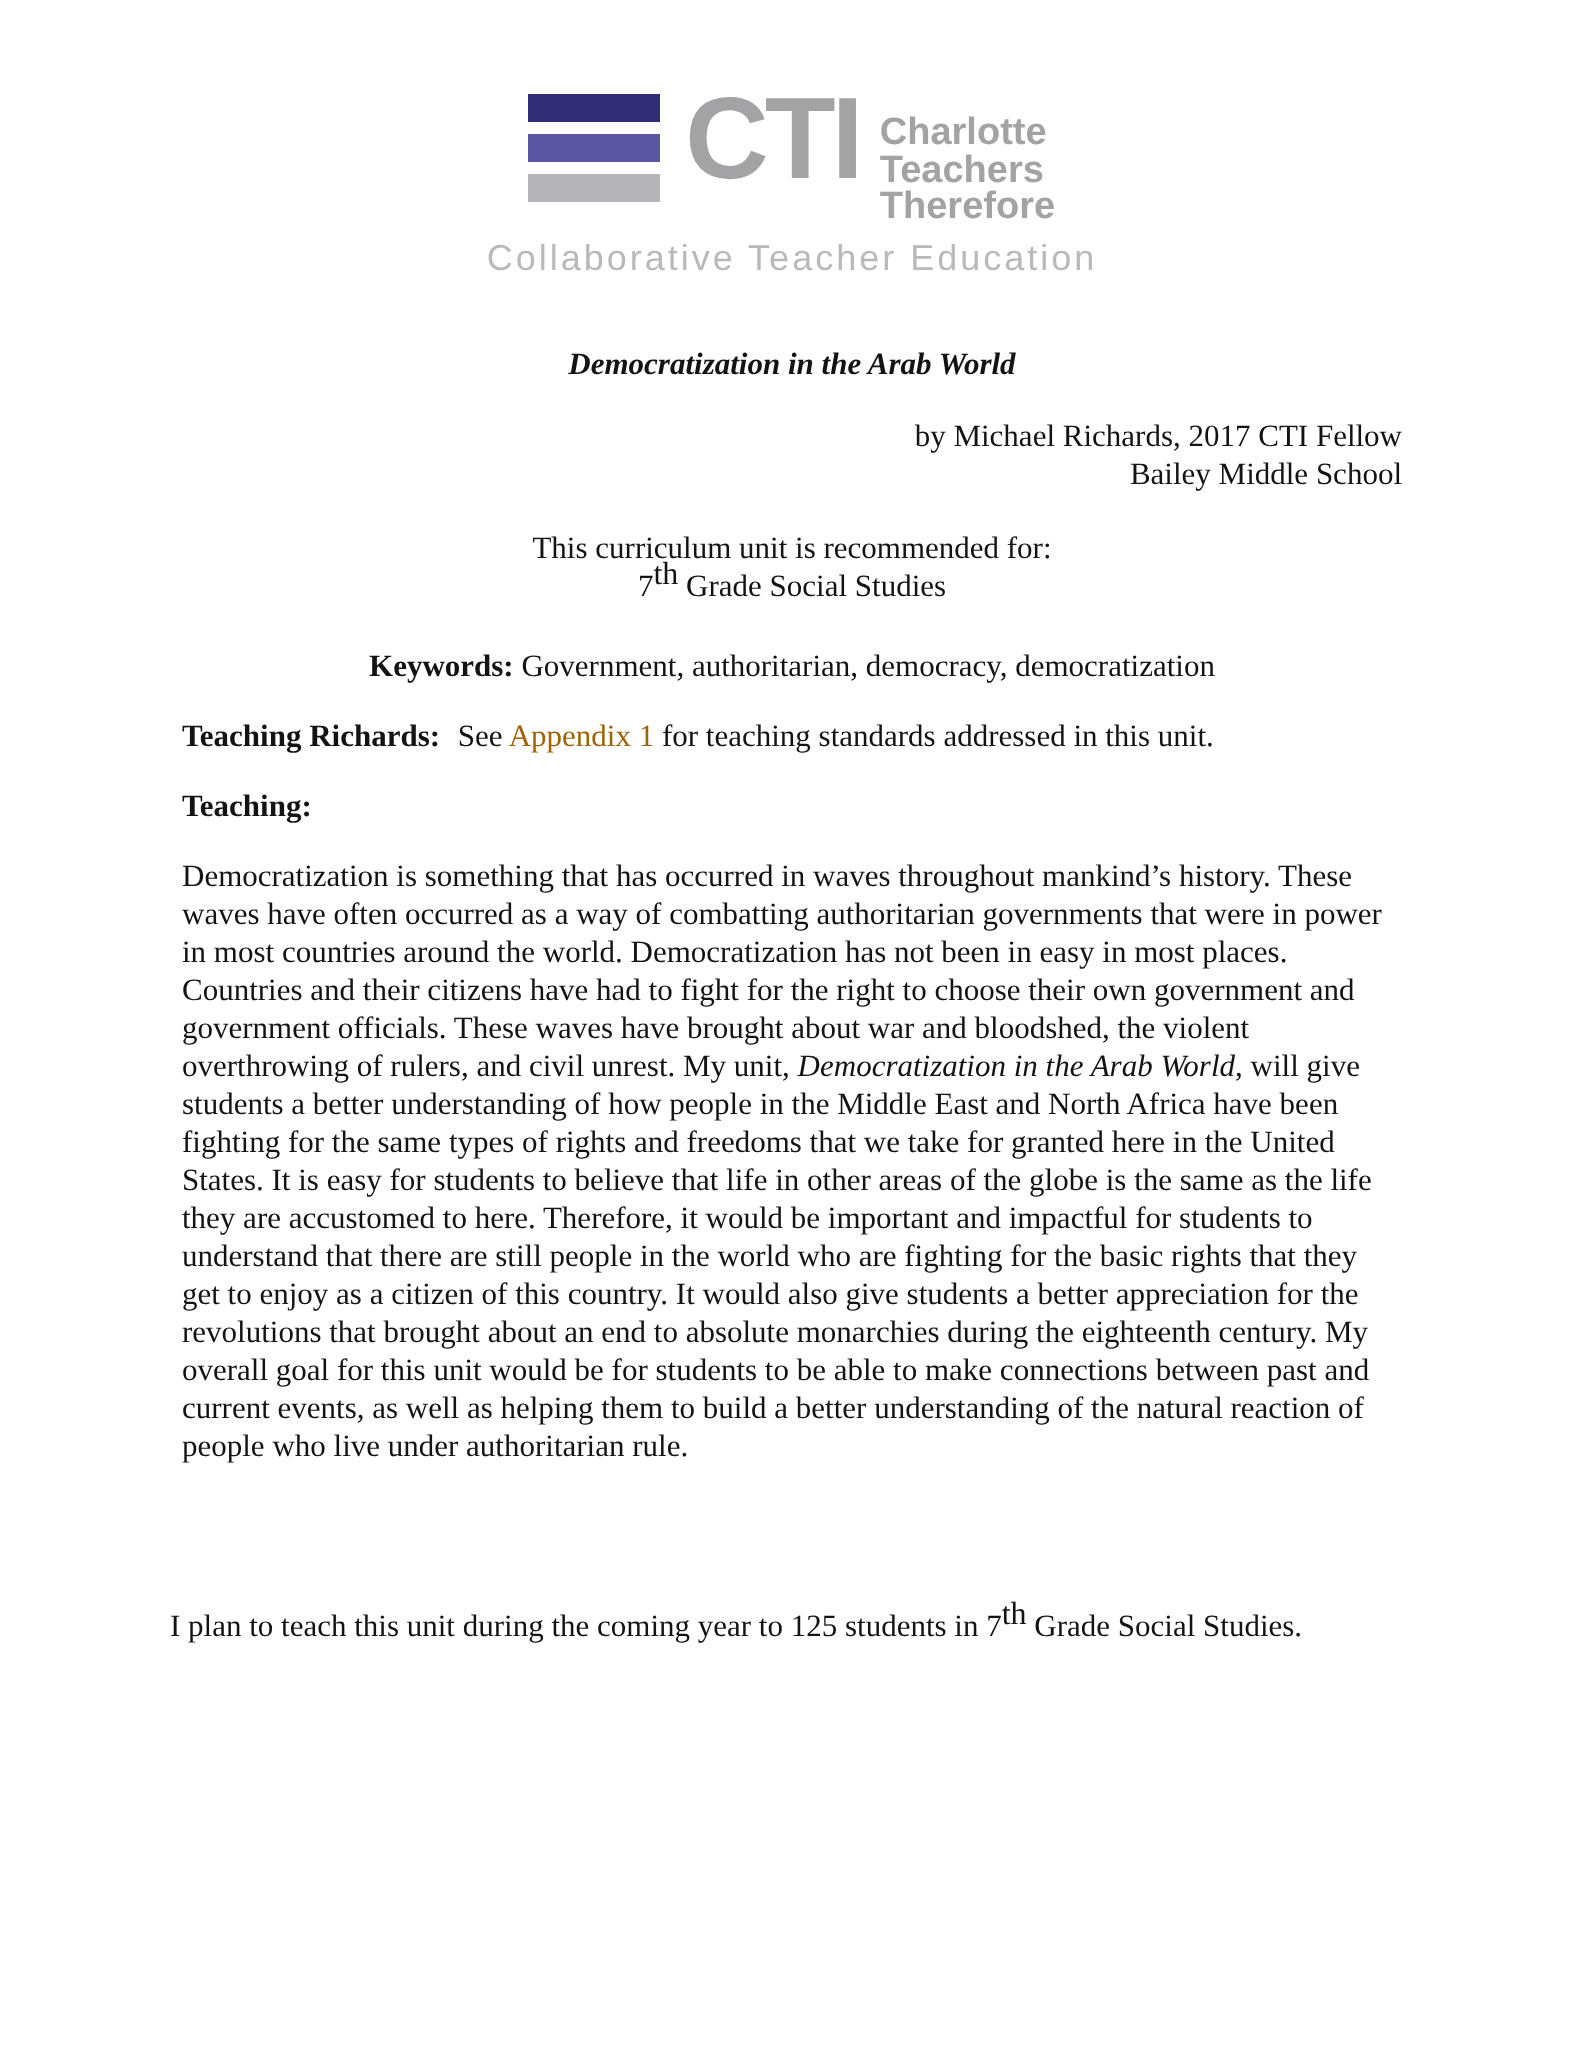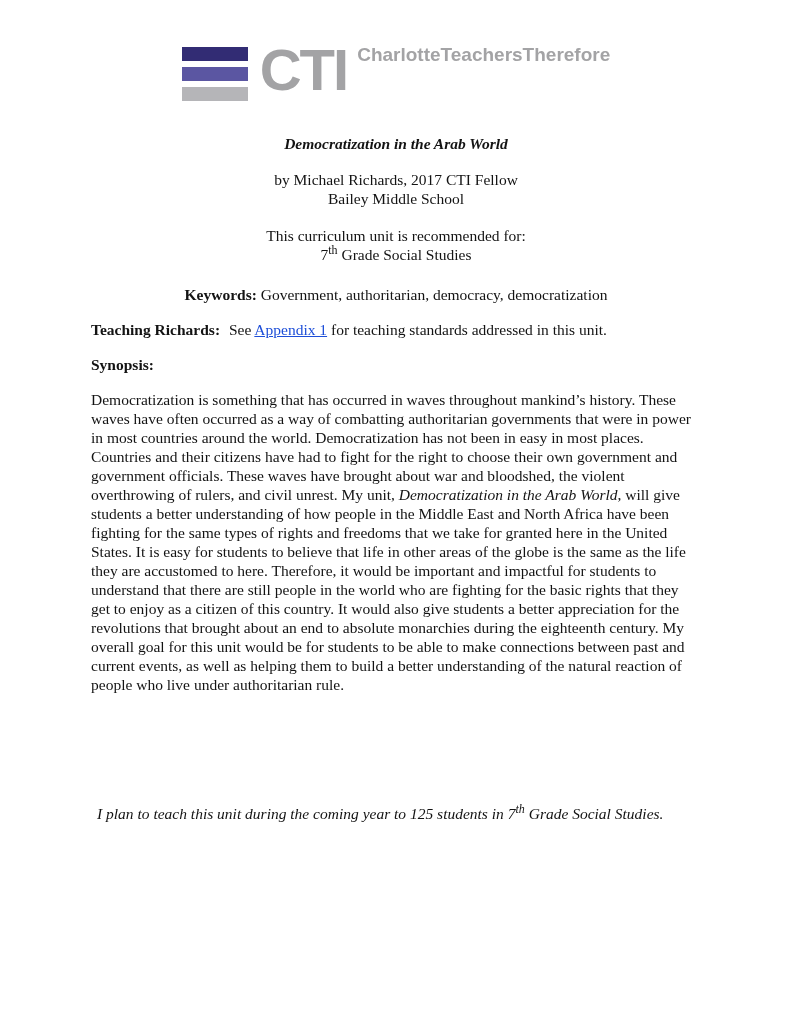--- a/index.html
+++ b/index.html
@@ -52,27 +52,27 @@
     font-family: "Liberation Sans", sans-serif;
     font-weight: 700;
     font-size: 58px;
     line-height: 52px;
     letter-spacing: -2px;
     color: #a3a3a5;
     margin: 0 10px 0 12px;
   }
   .logo-name {
     display: flex;
-    flex-direction: row;
+    flex-direction: column;
     font-family: "Liberation Sans", sans-serif;
     font-weight: 700;
     font-size: 19px;
     line-height: 18.5px;
     color: #a3a3a5;
-    margin-top: 2px;
+    margin-top: 14px;
   }
   .logo-tagline {
     font-family: "Liberation Sans", sans-serif;
     font-weight: 400;
     font-size: 18px;
     letter-spacing: 1.5px;
     color: #b9b9bb;
     margin-top: 5px;
   }
 
@@ -81,66 +81,65 @@
   .doc-title {
     margin-top: 34px;
     font-size: 15.5px;
     font-weight: 700;
     font-style: italic;
   }
   .byline-block {
     margin-top: 17px;
     font-size: 15.5px;
     line-height: 19px;
+    text-align: right;
   }
   .recommended-block {
     margin-top: 18px;
     font-size: 15.5px;
     line-height: 19px;
   }
   sup {
-    font-size: 12px;
+    font-size: 16px;
     vertical-align: super;
     line-height: 0;
   }
 
   
   .meta-line {
     font-size: 15.5px;
     line-height: 19px;
   }
   .keywords-line   { margin-top: 21px; text-align: center; }
   .standards-line  { margin-top: 16px; }
   .synopsis-head   { margin-top: 16px; font-weight: 700; }
   .bold { font-weight: 700; }
   .standards-gap { display: inline-block; width: 5px; }
   a.appendix-link {
-    color: #1d4ed8;
-    text-decoration: underline;
+    color: #a16207;
     cursor: pointer;
   }
 
   
   .synopsis-body {
     margin-top: 16px;
     font-size: 15.5px;
     line-height: 19px;
     text-align: left;
   }
   .italic { font-style: italic; }
 
   
   .footer-block {
     position: absolute;
-    left: 97px;
+    left: 85px;
     right: 90px;
     top: 804px;
     font-size: 15.5px;
     line-height: 19px;
-    font-style: italic;
   }
   .footer-permission { margin-top: 24px; }
 </style>
 </head>
 <body>
 
 <div class="page">
 
   <div class="logo-wrap">
     <div class="logo-main">
@@ -149,41 +148,42 @@
         <div class="logo-bar bar-2"></div>
         <div class="logo-bar bar-3"></div>
       </div>
       <div class="logo-acronym">CTI</div>
       <div class="logo-name">
         <span>Charlotte</span>
         <span>Teachers</span>
         <span>Therefore</span>
       </div>
     </div>
+    <div class="logo-tagline">Collaborative Teacher Education</div>
   </div>
 
   <div class="title-block">
     <div class="doc-title">Democratization in the Arab World</div>
 
     <div class="byline-block">
       <div>by Michael Richards, 2017 CTI Fellow</div>
       <div>Bailey Middle School</div>
     </div>
 
     <div class="recommended-block">
       <div>This curriculum unit is recommended for:</div>
       <div><span>7</span><sup>th</sup><span> Grade Social Studies</span></div>
     </div>
   </div>
 
   <div class="meta-line keywords-line"><span class="bold">Keywords:</span><span> Government, authoritarian, democracy, democratization</span></div>
 
   <div class="meta-line standards-line"><span class="bold">Teaching Richards:</span><span class="standards-gap"></span><span> See </span><a class="appendix-link">Appendix 1</a><span> for teaching standards addressed in this unit.</span></div>
 
-  <div class="meta-line synopsis-head">Synopsis:</div>
+  <div class="meta-line synopsis-head">Teaching:</div>
 
   <div class="synopsis-body"><span>Democratization is something that has occurred in waves throughout mankind’s history. These waves have often occurred as a way of combatting authoritarian governments that were in power in most countries around the world. Democratization has not been in easy in most places. Countries and their citizens have had to fight for the right to choose their own government and government officials. These waves have brought about war and bloodshed, the violent overthrowing of rulers, and civil unrest. My unit, </span><span class="italic">Democratization in the Arab World</span><span>, will give students a better understanding of how people in the Middle East and North Africa have been fighting for the same types of rights and freedoms that we take for granted here in the United States. It is easy for students to believe that life in other areas of the globe is the same as the life they are accustomed to here. Therefore, it would be important and impactful for students to understand that there are still people in the world who are fighting for the basic rights that they get to enjoy as a citizen of this country. It would also give students a better appreciation for the revolutions that brought about an end to absolute monarchies during the eighteenth century. My overall goal for this unit would be for students to be able to make connections between past and current events, as well as helping them to build a better understanding of the natural reaction of people who live under authoritarian rule.</span></div>
 
   <div class="footer-block">
     <div><span>I plan to teach this unit during the coming year to 125 students in 7</span><sup>th</sup><span> Grade Social Studies.</span></div>
   </div>
 
 </div>
 
 </body></html>

